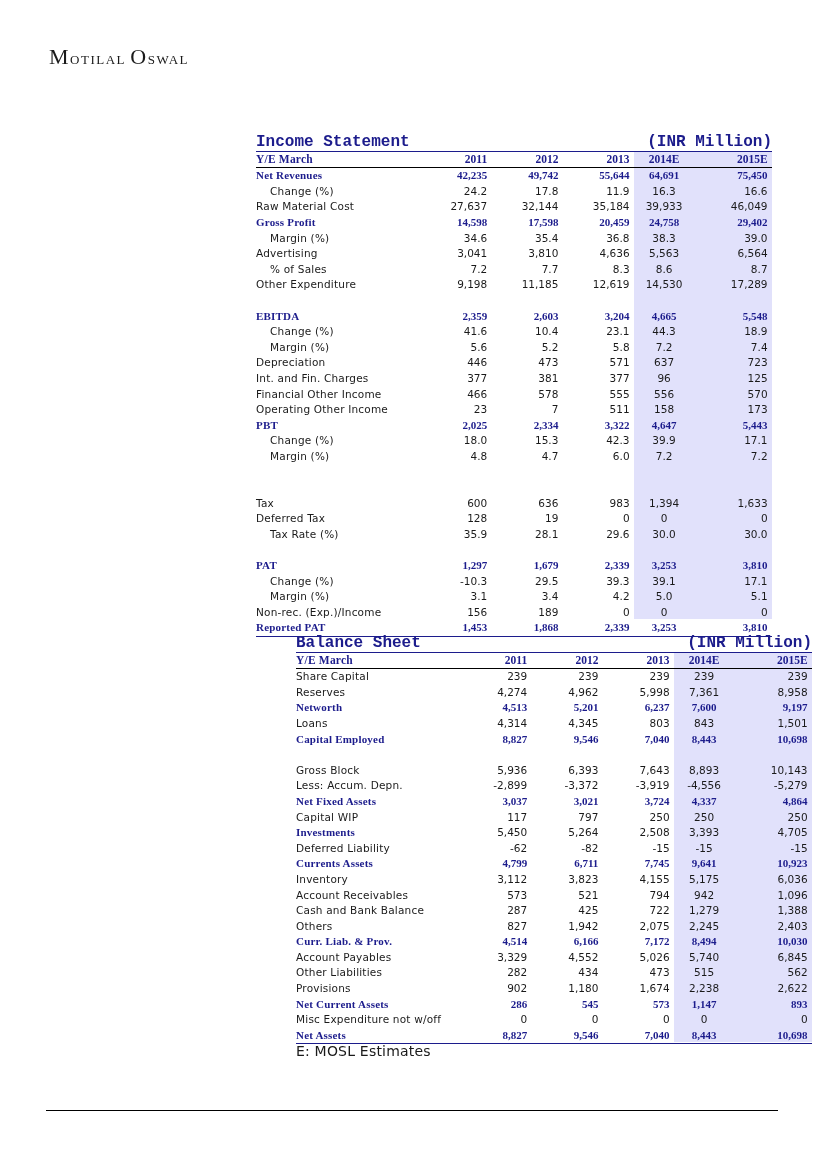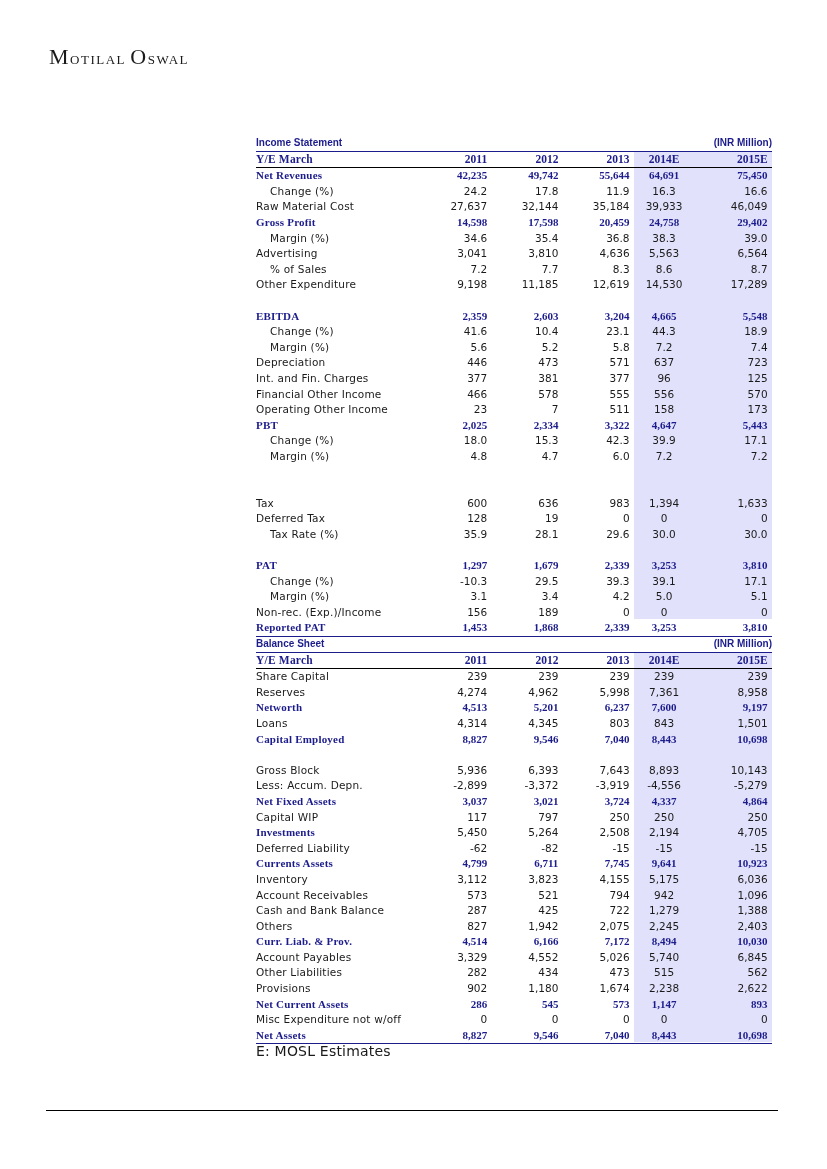--- a/index.html
+++ b/index.html
@@ -11,21 +11,21 @@
   .tbl { position:absolute; left:256px; width:516px; font-size:10.5px; color:#1a1a1a; }
   .shade { position:absolute; left:378px; width:138px; background:#e1e1fb; }
   .row { position:relative; height:15.6px; line-height:15.6px; display:flex; }
   .row .lbl { width:160px; white-space:nowrap; letter-spacing:0.2px; }
   .row .v { width:71.2px; text-align:right; white-space:nowrap; }
   .row .v.c4 { width:69px;text-align:center; }
   .row .v.c5 { width:69px; }
   .row.ind .lbl { padding-left:14px; box-sizing:border-box; }
   .row.bold { color:#1c1c8c; font-weight:bold; font-family:Liberation Serif, serif; font-size:11px; }
   .row.boldlbl .lbl { color:#1c1c8c; font-weight:bold; font-family:Liberation Serif, serif; font-size:11px; }
-  .row.title { color:#1c1c8c; font-weight:bold; font-family:Liberation Sans, sans-serif; font-size:10px; border-bottom:1px solid #1c1c8c; }
+  .row.title { color:#1c1c8c; font-weight:bold; font-family:Liberation Mono, monospace; font-size:16px; border-bottom:1px solid #1c1c8c; }
   .row.title .unit { margin-left:auto; }
   .row.hdr { color:#1c1c8c; font-weight:bold; font-family:Liberation Serif, serif; font-size:11.5px; border-bottom:1px solid #000; }
   .row.last { border-bottom:1.5px solid #1c1c8c; }
   .row.blank { height:15.6px; }
   .note { font-size:14px; color:#1a1a1a; height:15px; line-height:15px; letter-spacing:0.2px; }
 </style>
 </head>
 <body>
 
 <div class="brand"><span class="big">M</span><span class="sm">OTILAL </span><span class="big">O</span><span class="sm">SWAL</span></div>
@@ -253,21 +253,21 @@
         <span class="lbl">Reported PAT</span>
         <span class="v">1,453</span>
         <span class="v">1,868</span>
         <span class="v">2,339</span>
         <span class="v c4">3,253</span>
         <span class="v c5">3,810</span>
       </div>
     </div>
 </div>
 
-<div class="tbl" id="bs-tbl" style="top:636px;">
+<div class="tbl" id="bs-tbl" style="top:636px;margin-left:40px;">
   <div class="shade" style="top:16px; height:390px;"></div>
   <div class="row title">
     <span>Balance Sheet</span>
     <span class="unit">(INR Million)</span>
   </div>
   <div class="row hdr">
     <span class="lbl">Y/E March</span>
     <span class="v">2011</span>
     <span class="v">2012</span>
     <span class="v">2013</span>
@@ -346,21 +346,21 @@
         <span class="v">797</span>
         <span class="v">250</span>
         <span class="v c4">250</span>
         <span class="v c5">250</span>
       </div>
       <div class="row boldlbl">
         <span class="lbl">Investments</span>
         <span class="v">5,450</span>
         <span class="v">5,264</span>
         <span class="v">2,508</span>
-        <span class="v c4">2,194</span>
+        <span class="v c4">3,393</span>
         <span class="v c5">4,705</span>
       </div>
       <div class="row ">
         <span class="lbl">Deferred Liability</span>
         <span class="v">-62</span>
         <span class="v">-82</span>
         <span class="v">-15</span>
         <span class="v c4">-15</span>
         <span class="v c5">-15</span>
       </div>

